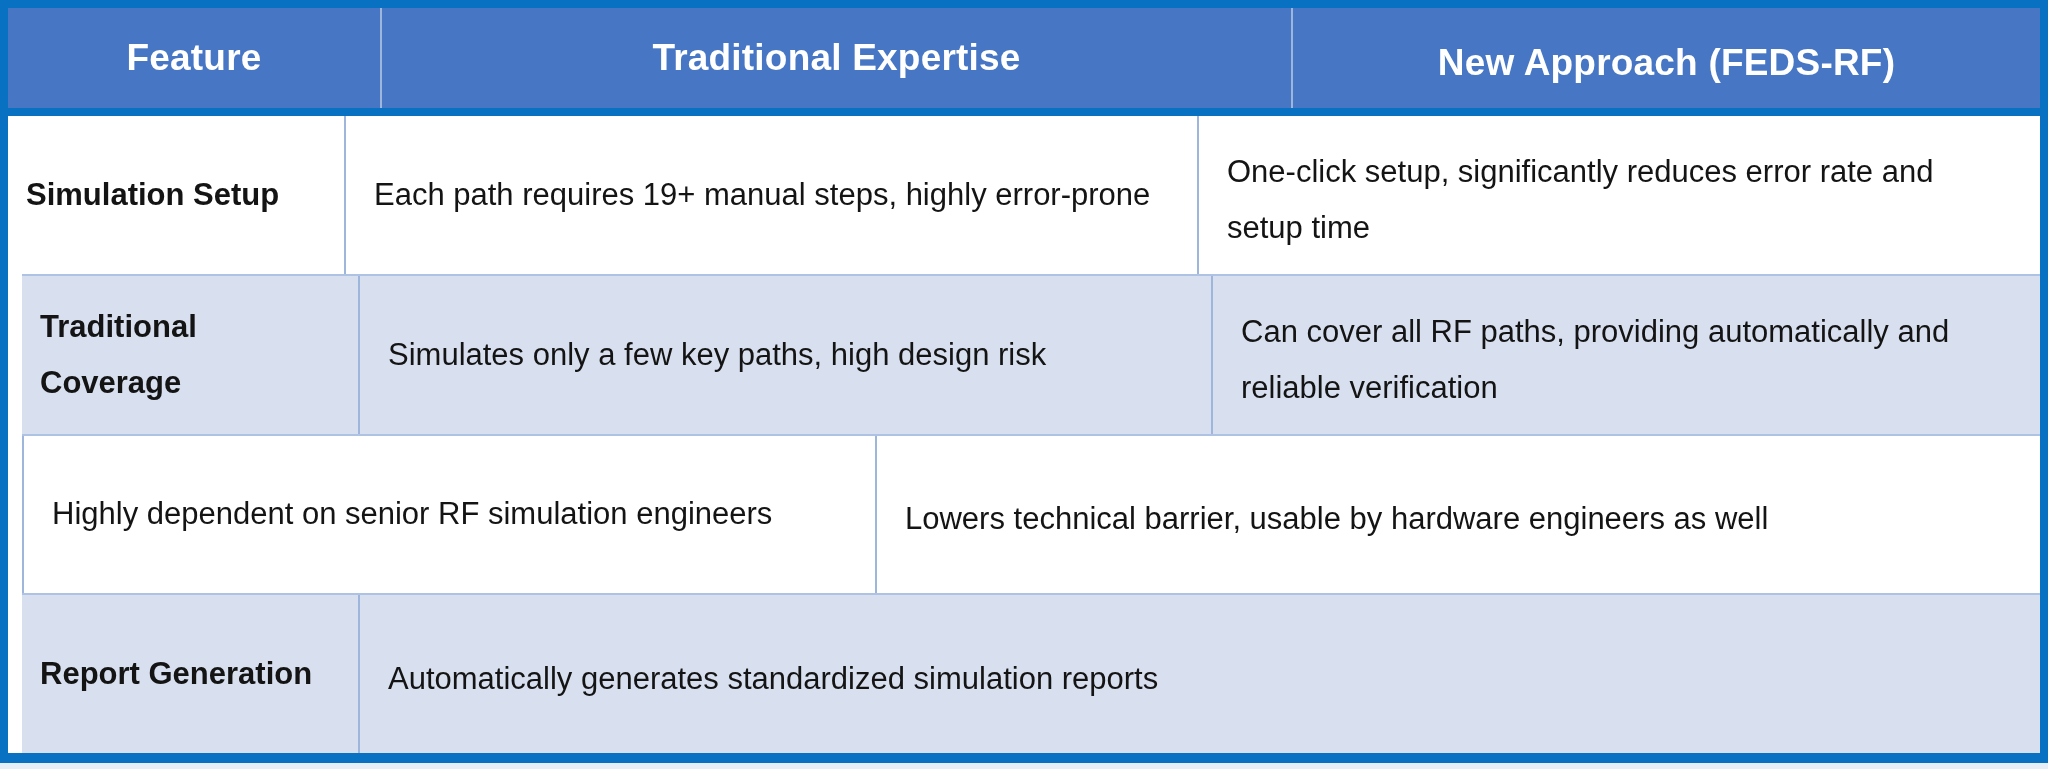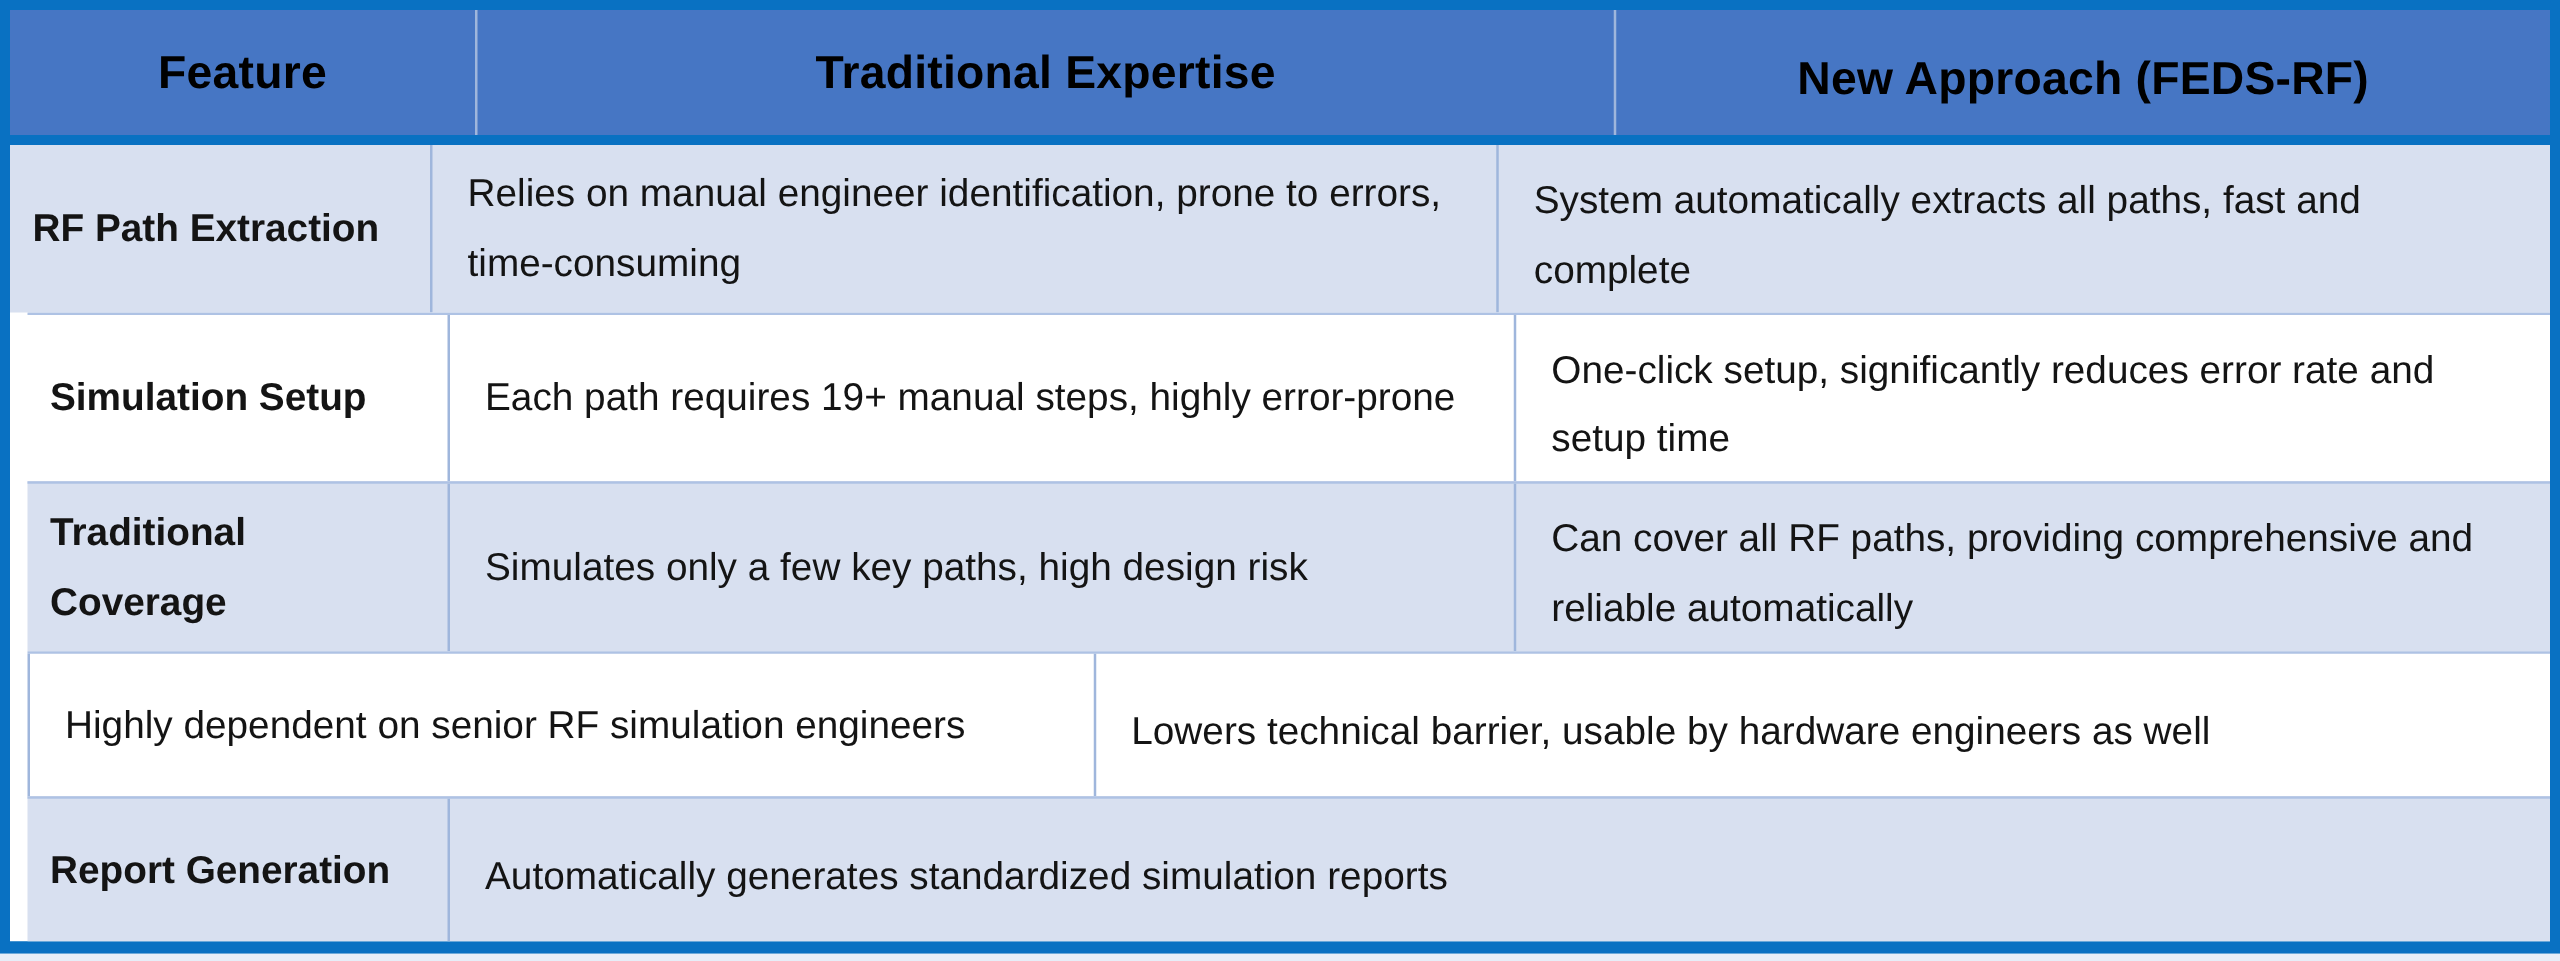--- a/index.html
+++ b/index.html
@@ -24,21 +24,21 @@
     display: flex;
     height: 100px;
     flex: 0 0 auto;
     background: #4676C4;
     border-bottom: 8px solid #0971C2;
   }
   .header-cell {
     display: flex;
     align-items: center;
     justify-content: center;
-    color: #000000;
+    color: #ffffff;
     font-weight: bold;
     font-size: 37px;
     letter-spacing: 0.2px;
   }
   .body-rows {
     display: flex;
     flex-direction: column;
     flex: 1 1 auto;
   }
   .data-row {
@@ -85,36 +85,31 @@
 <div class="table-wrap">
 
   <div class="header-row">
     <div class="header-cell col-feature">Feature</div>
     <div class="header-cell col-traditional">Traditional Expertise</div>
     <div class="header-cell col-new">New Approach (FEDS-RF)</div>
   </div>
 
   <div class="body-rows">
 
-    <div class="data-row row-light">
-      <div class="cell col-feature">RF Path Extraction</div>
-      <div class="cell col-traditional">Relies on manual engineer identification, prone to errors, time-consuming</div>
-      <div class="cell col-new">System automatically extracts all paths, fast and complete</div>
-    </div>
 
     <div class="data-row row-white">
       <div class="cell col-feature">Simulation Setup</div>
       <div class="cell col-traditional">Each path requires 19+ manual steps, highly error-prone</div>
       <div class="cell col-new">One-click setup, significantly reduces error rate and setup time</div>
     </div>
 
     <div class="data-row row-light">
       <div class="cell col-feature">Traditional Coverage</div>
       <div class="cell col-traditional">Simulates only a few key paths, high design risk</div>
-      <div class="cell col-new">Can cover all RF paths, providing comprehensive and reliable automatically</div>
+      <div class="cell col-new">Can cover all RF paths, providing automatically and reliable verification</div>
     </div>
 
     <div class="data-row row-white">
       <div class="cell col-traditional">Highly dependent on senior RF simulation engineers</div>
       <div class="cell col-new">Lowers technical barrier, usable by hardware engineers as well</div>
     </div>
 
     <div class="data-row row-light">
       <div class="cell col-feature">Report Generation</div>
       <div class="cell col-new">Automatically generates standardized simulation reports</div>

